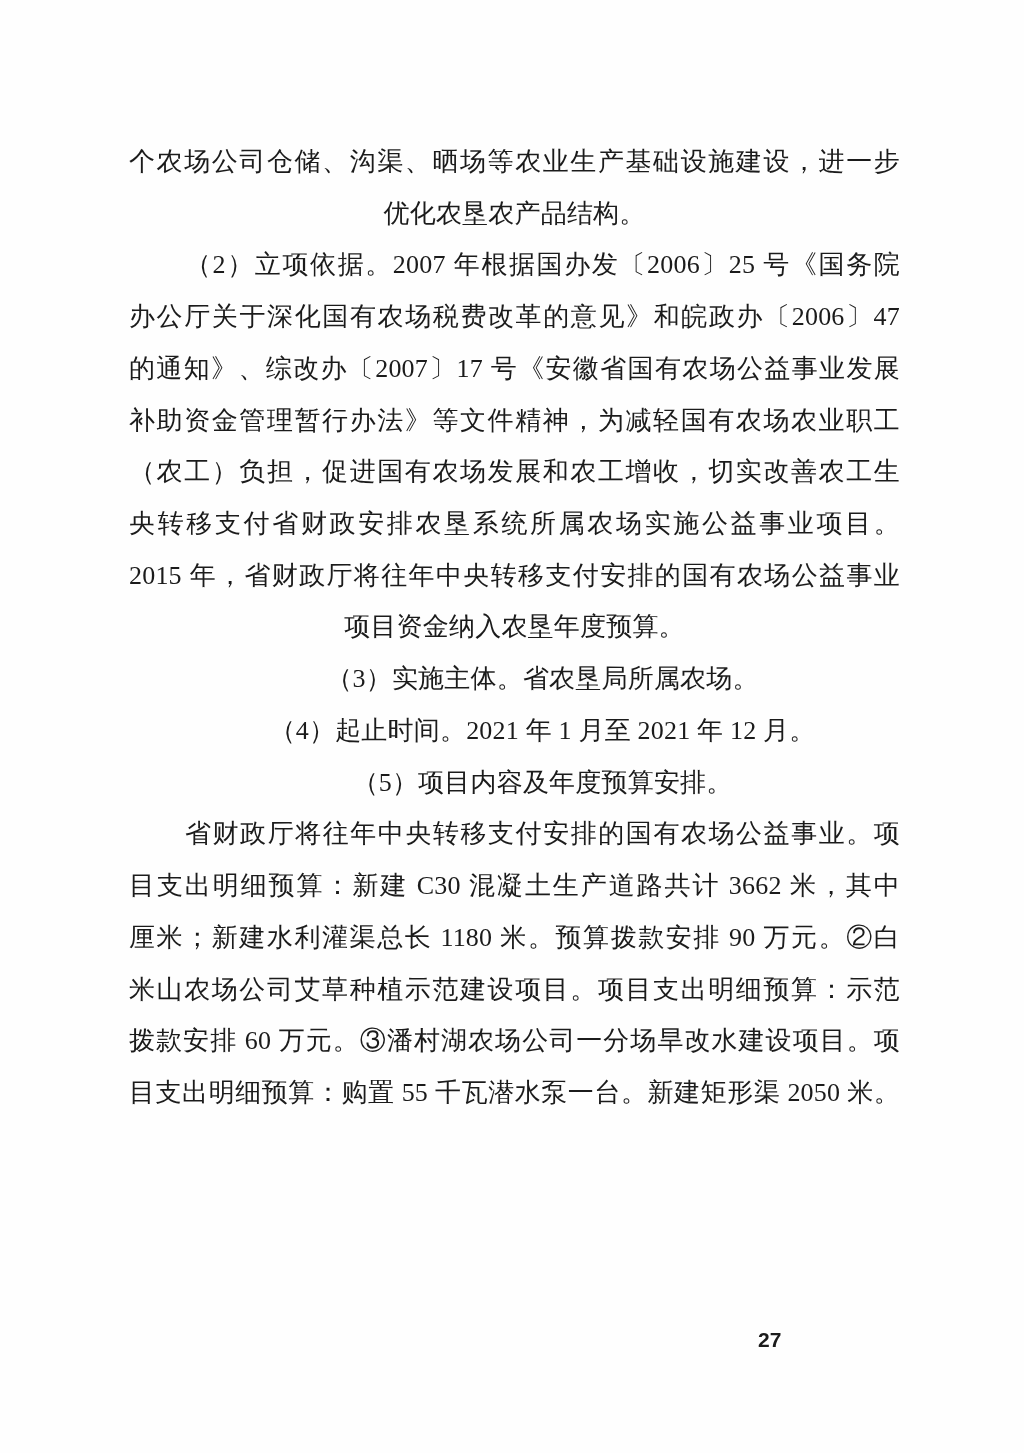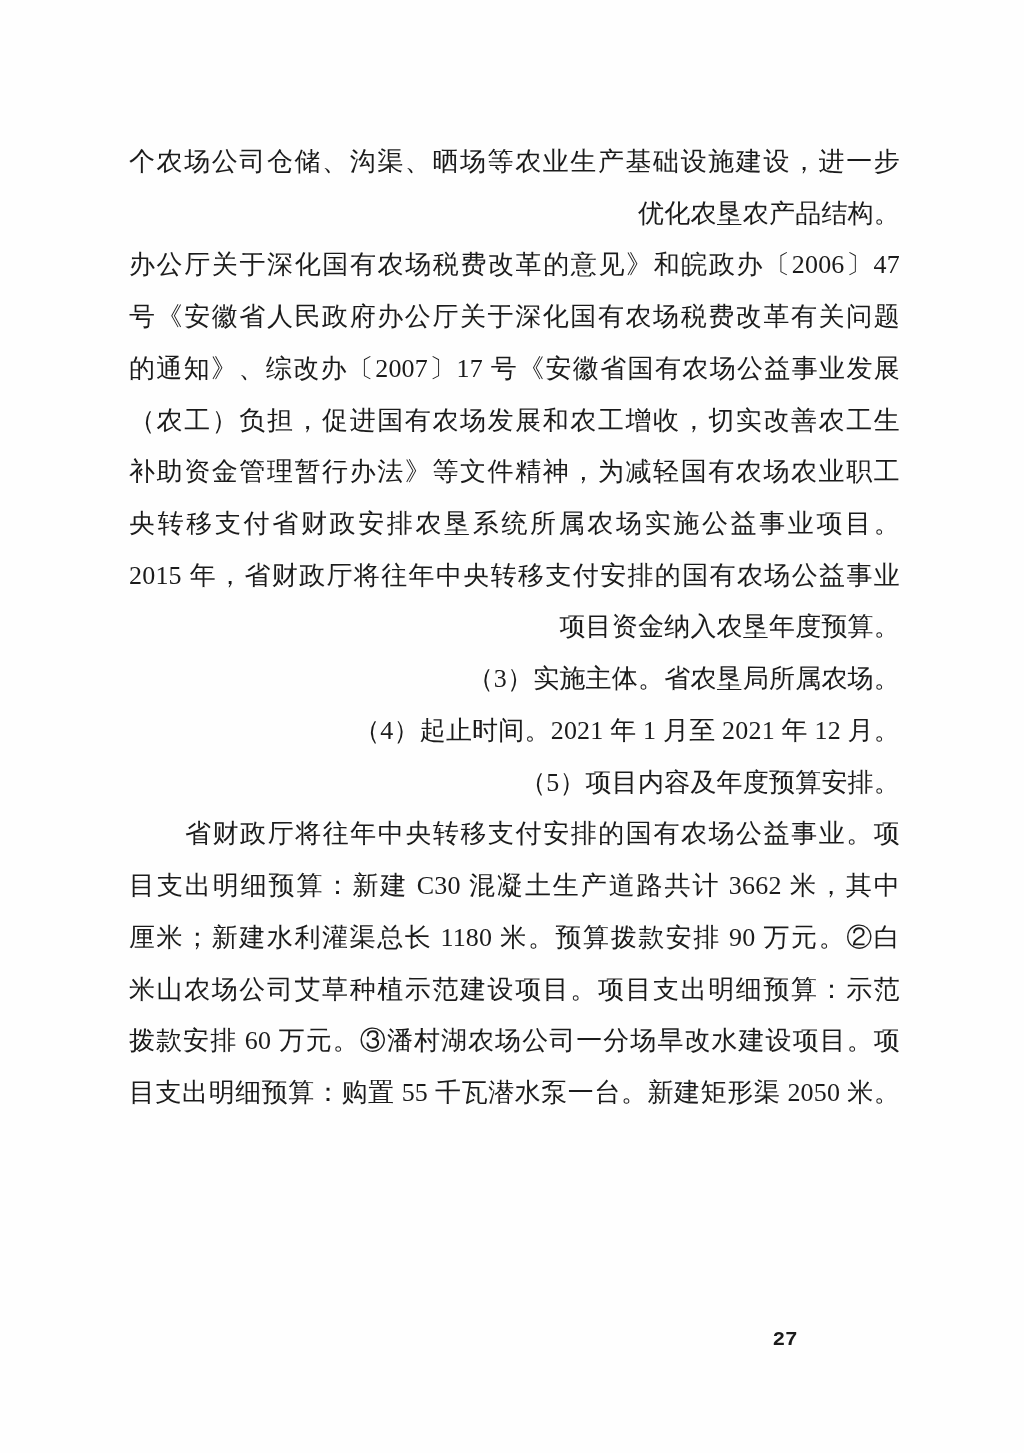--- a/index.html
+++ b/index.html
@@ -21,57 +21,57 @@
     left: 129px;
     top: 136px;
     width: 771px;
   }
   .doc-line {
     height: 51.72px;
     line-height: 51.72px;
     font-size: 26px;
     letter-spacing: 0.2px;
     white-space: pre-wrap;
-    text-align: right;
+    text-align: center;
   }
   
   .doc-line.j {
     text-align: justify;
     text-align-last: justify;
     text-justify: inter-character;
   }
   
   .doc-line.ind {
     text-indent: 56px;
   }
   .page-number {
     position: absolute;
     left: 758px;
     top: 1326px;
     width: 54px;
-    text-align: center;
+    text-align: left;
     font-size: 21px;
     font-weight: 700;
     line-height: 28px;
     color: #1b1b1b;
-    font-family: Liberation Mono, monospace;
+    font-family: Liberation Sans, sans-serif;
   }
 </style>
 </head>
 <body>
 
 <div class="page">
   <div class="text-block">
     <div class="doc-line j">个农场公司仓储、沟渠、晒场等农业生产基础设施建设，进一步</div>
     <div class="doc-line">优化农垦农产品结构。</div>
+    <div class="doc-line j ind">（2）立项依据。2007 年根据国办发〔2006〕25 号《国务院</div>
     <div class="doc-line j">办公厅关于深化国有农场税费改革的意见》和皖政办〔2006〕47</div>
-    <div class="doc-line j">号《安徽省人民政府办公厅关于深化国有农场税费改革有关问题</div>
     <div class="doc-line j">的通知》、综改办〔2007〕17 号《安徽省国有农场公益事业发展</div>
+    <div class="doc-line j">补助资金管理暂行办法》等文件精神，为减轻国有农场农业职工</div>
     <div class="doc-line j">（农工）负担，促进国有农场发展和农工增收，切实改善农工生</div>
-    <div class="doc-line j">补助资金管理暂行办法》等文件精神，为减轻国有农场农业职工</div>
     <div class="doc-line j">央转移支付省财政安排农垦系统所属农场实施公益事业项目。</div>
     <div class="doc-line j">2015 年，省财政厅将往年中央转移支付安排的国有农场公益事业</div>
     <div class="doc-line">项目资金纳入农垦年度预算。</div>
     <div class="doc-line ind">（3）实施主体。省农垦局所属农场。</div>
     <div class="doc-line ind">（4）起止时间。2021 年 1 月至 2021 年 12 月。</div>
     <div class="doc-line ind">（5）项目内容及年度预算安排。</div>
     <div class="doc-line j ind">省财政厅将往年中央转移支付安排的国有农场公益事业。项</div>
     <div class="doc-line j">目支出明细预算：新建 C30 混凝土生产道路共计 3662 米，其中</div>
     <div class="doc-line j">厘米；新建水利灌渠总长 1180 米。预算拨款安排 90 万元。②白</div>
     <div class="doc-line j">米山农场公司艾草种植示范建设项目。项目支出明细预算：示范</div>

